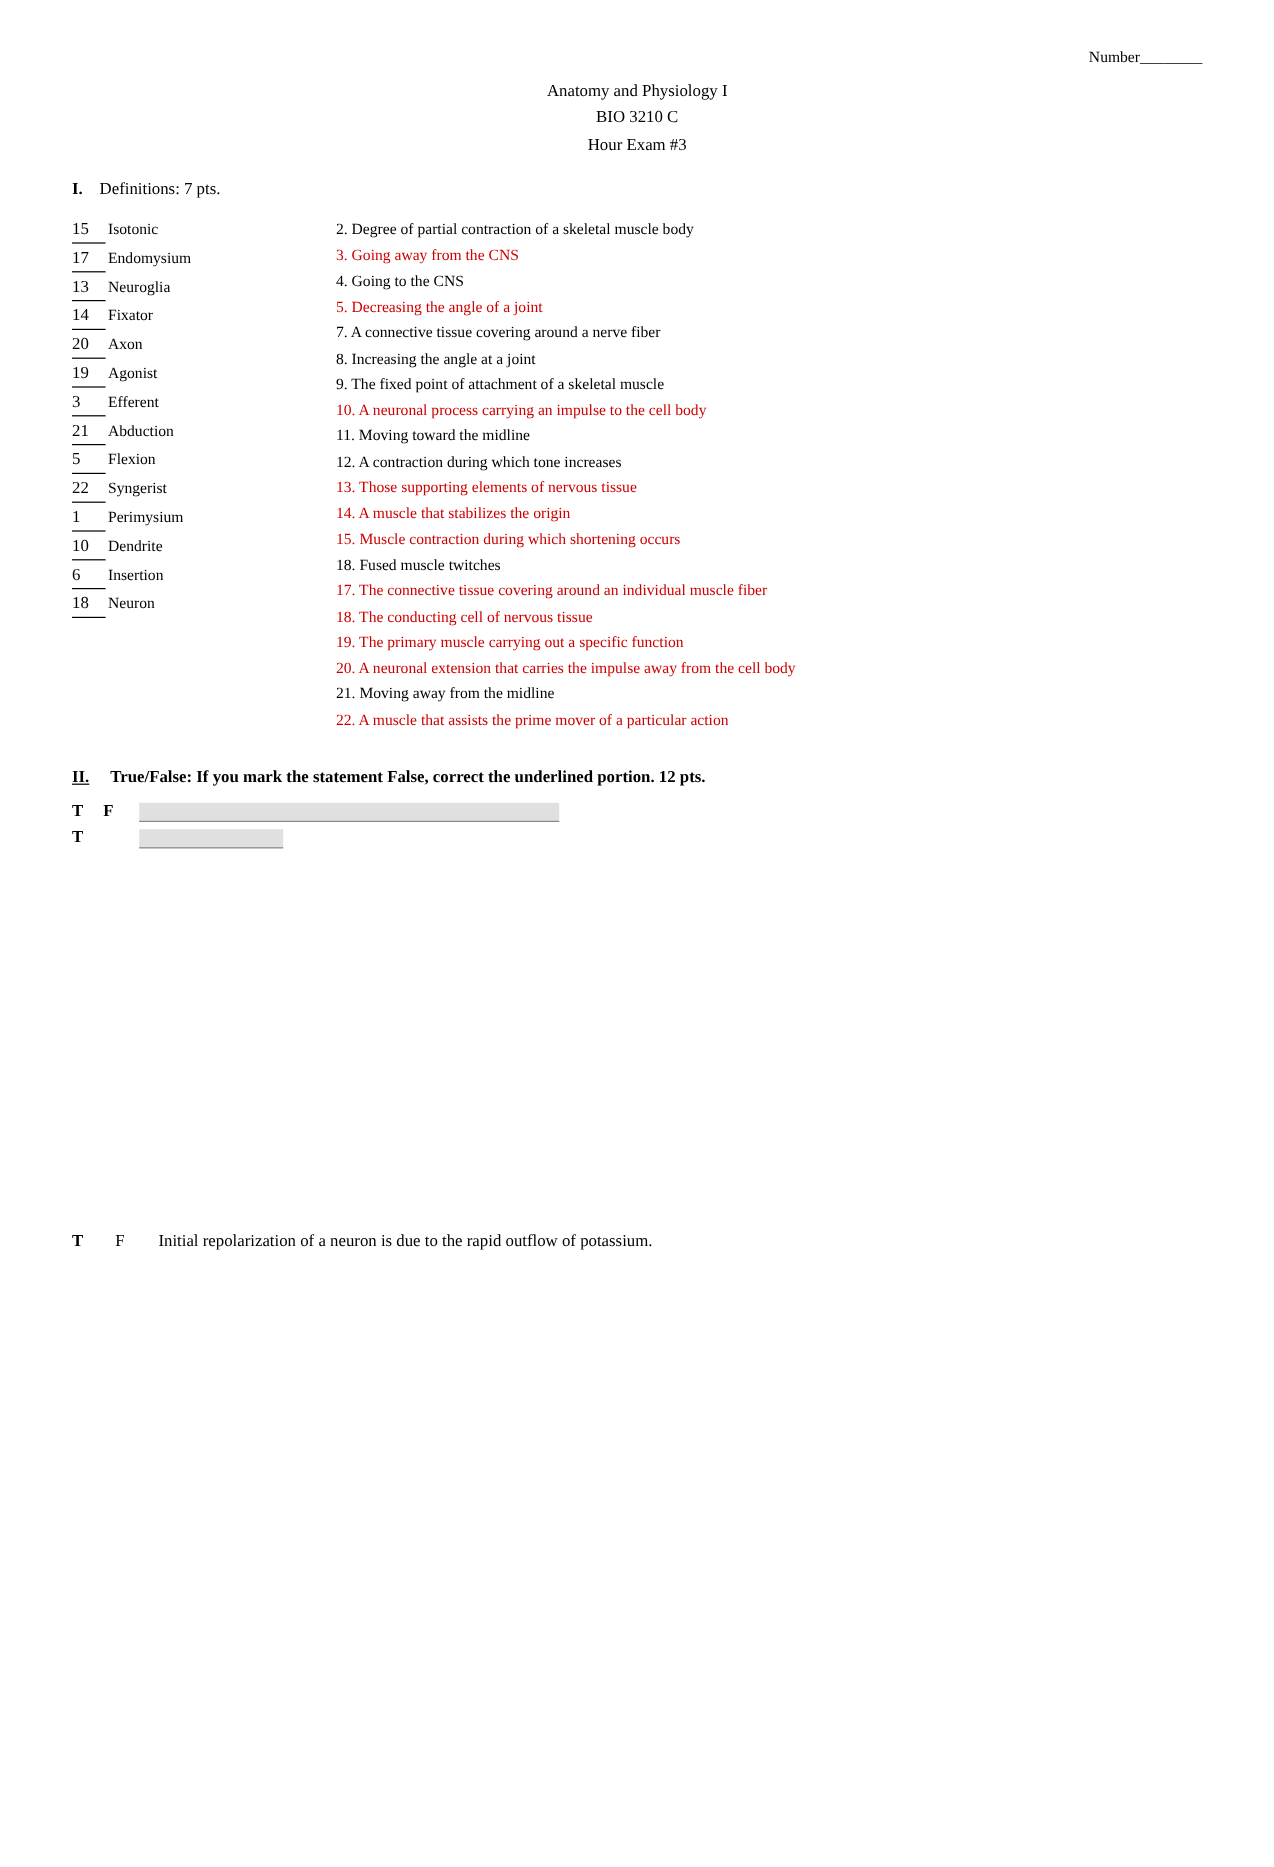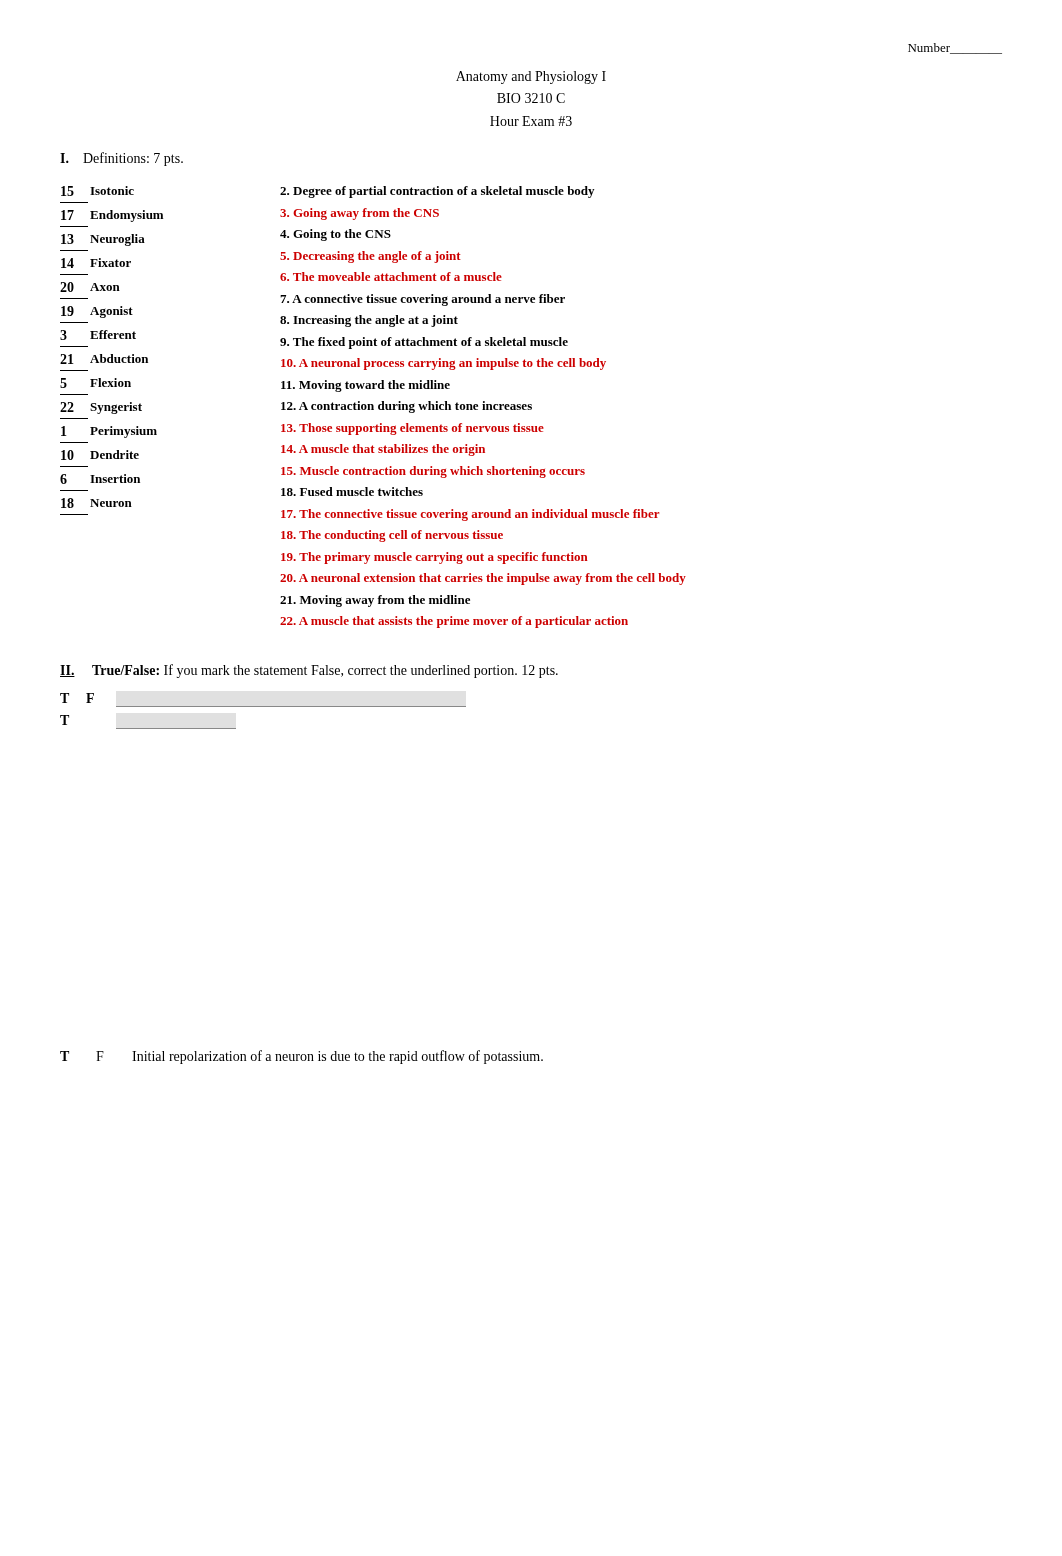--- a/index.html
+++ b/index.html
@@ -28,21 +28,20 @@
       font-size: 14px;
       margin-bottom: 14px;
     }
     .section-title span {
       font-weight: normal;
     }
     .definitions-container {
       display: flex;
       gap: 20px;
       margin-bottom: 24px;
-      font-weight: bold;
     }
     .left-col {
       min-width: 200px;
       flex-shrink: 0;
     }
     .right-col {
       flex: 1;
     }
     .def-row {
       display: flex;
@@ -192,21 +191,20 @@
       <div class="def-row">
         <span class="def-blank">18</span>
         <span class="def-label">Neuron</span>
       </div>
     </div>
   <div class="right-col" id="right-col">
       <div class="def-text"><span class="black">2.</span> <span class="black">Degree of partial contraction of a skeletal muscle body</span></div>
       <div class="def-text"><span class="red">3.</span> <span class="red">Going away from the CNS</span></div>
       <div class="def-text"><span class="black">4.</span> <span class="black">Going to the CNS</span></div>
       <div class="def-text"><span class="red">5.</span> <span class="red">Decreasing the angle of a joint</span></div>
-      <div class="def-text"><span class="red">6.</span> <span class="red">The moveable attachment of a muscle</span></div>
       <div class="def-text"><span class="black">7.</span> <span class="black">A connective tissue covering around a nerve fiber</span></div>
       <div class="def-text"><span class="black">8.</span> <span class="black">Increasing the angle at a joint</span></div>
       <div class="def-text"><span class="black">9.</span> <span class="black">The fixed point of attachment of a skeletal muscle</span></div>
       <div class="def-text"><span class="red">10.</span> <span class="red">A neuronal process carrying an impulse to the cell body</span></div>
       <div class="def-text"><span class="black">11.</span> <span class="black">Moving toward the midline</span></div>
       <div class="def-text"><span class="black">12.</span> <span class="black">A contraction during which tone increases</span></div>
       <div class="def-text"><span class="red">13.</span> <span class="red">Those supporting elements of nervous tissue</span></div>
       <div class="def-text"><span class="red">14.</span> <span class="red">A muscle that stabilizes the origin</span></div>
       <div class="def-text"><span class="red">15.</span> <span class="red">Muscle contraction during which shortening occurs</span></div>
       <div class="def-text"><span class="black">18.</span> <span class="black">Fused muscle twitches</span></div>
@@ -216,21 +214,21 @@
       <div class="def-text"><span class="red">20.</span> <span class="red">A neuronal extension that carries the impulse away from the cell body</span></div>
       <div class="def-text"><span class="black">21.</span> <span class="black">Moving away from the midline</span></div>
       <div class="def-text"><span class="red">22.</span> <span class="red">A muscle that assists the prime mover of a particular action</span></div>
     </div>
 </div>
 
 <div class="section-ii">
   <div class="section-ii-title">
     <span style="text-decoration:underline;">II.</span>
     &nbsp;&nbsp;&nbsp;&nbsp;<span style="font-weight:bold;">True/False:</span>
-    <span style="font-weight:normal;"> If you mark the statement False, correct the underlined portion. 12 pts.</span>
+    <span style="font-weight:bold;"> If you mark the statement False, correct the underlined portion. 12 pts.</span>
   </div>
   <div class="tf-row">
     <span class="tf-letter">T</span>
     <span class="tf-letter" style="font-weight:bold;">F</span>
     <span class="tf-underline"></span>
   </div>
   <div class="tf-row">
     <span class="tf-letter">T</span>
     <span style="min-width:18px; display:inline-block;"></span>
     <span class="tf-short-underline"></span>

